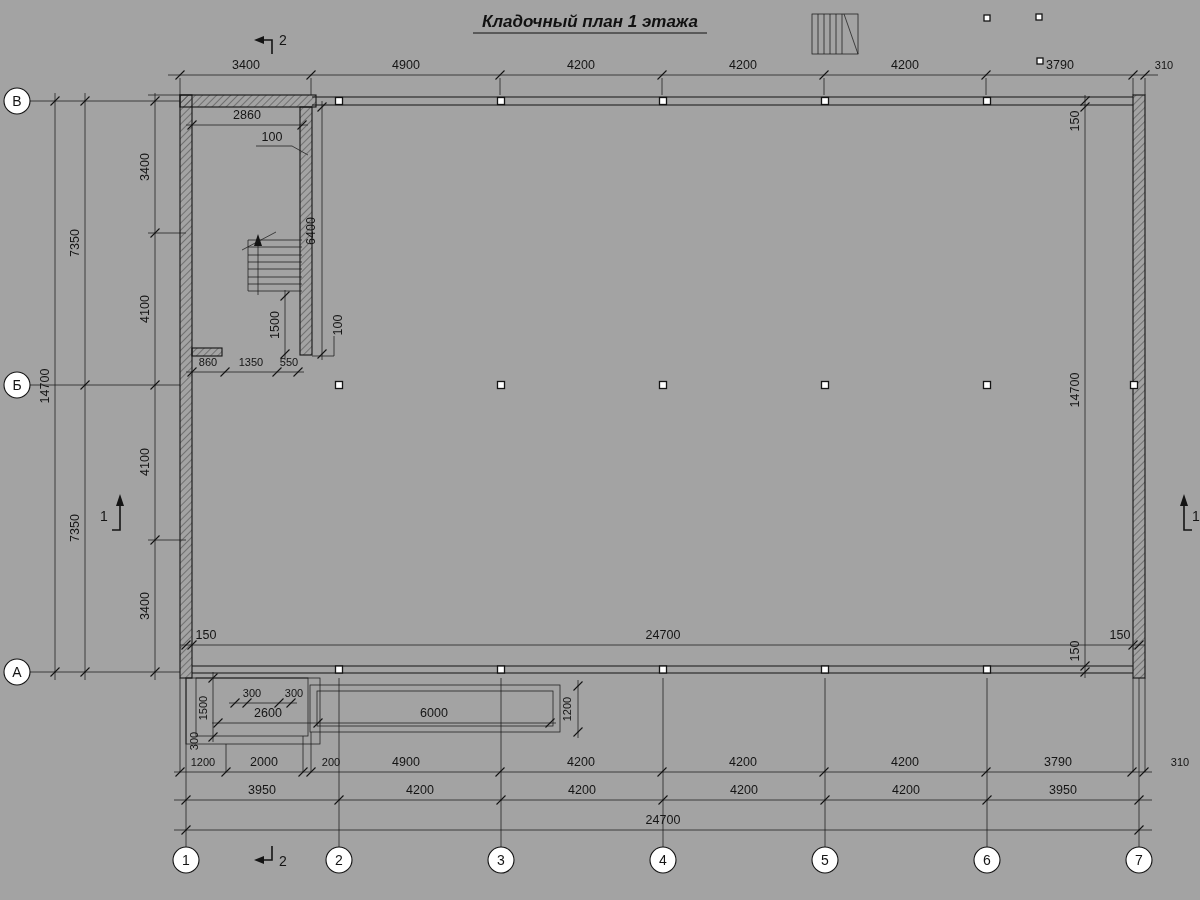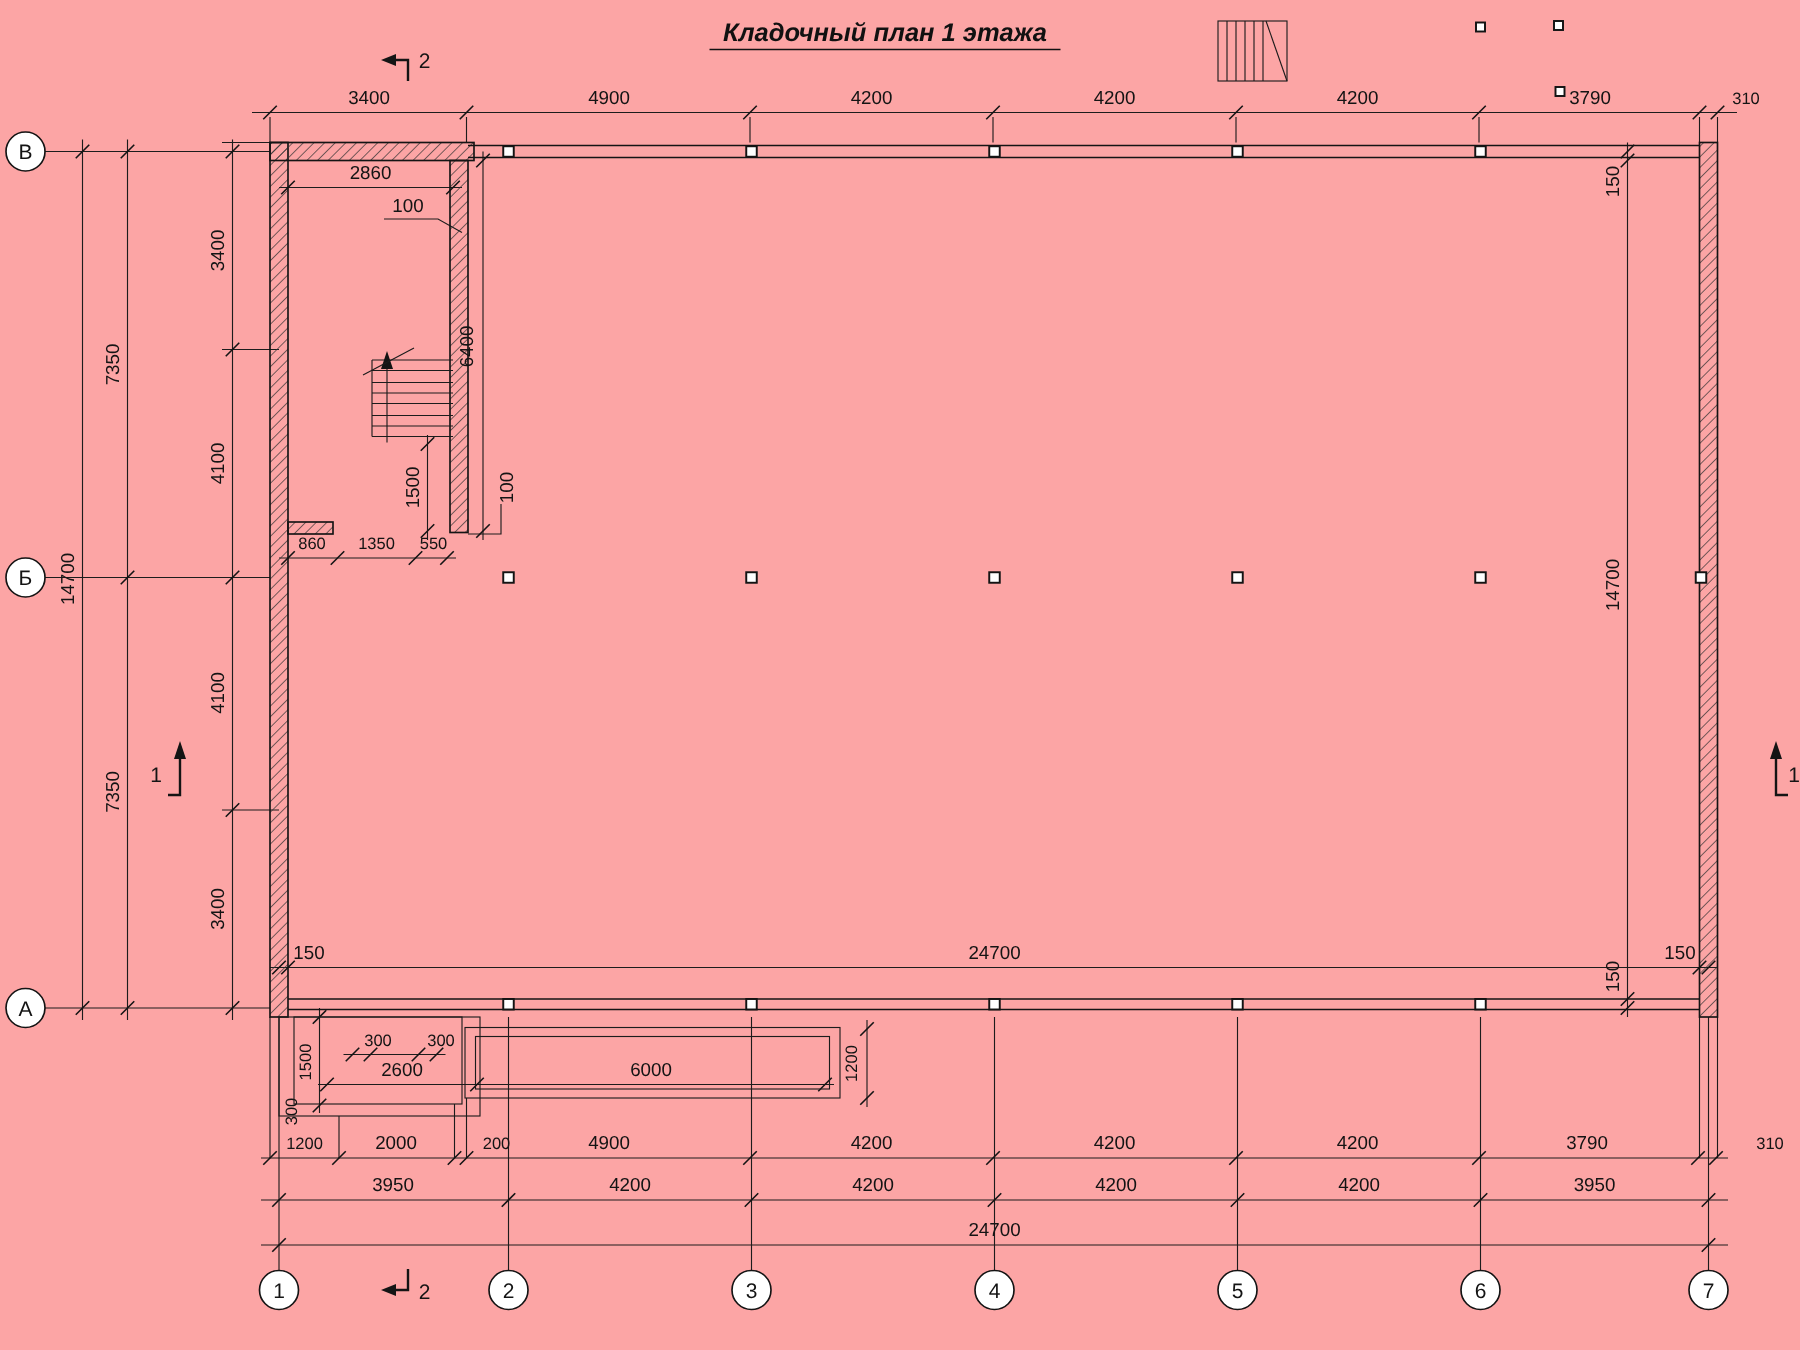--- a/index.html
+++ b/index.html
@@ -1,16 +1,16 @@
 <!DOCTYPE html>
 <html><head>
 <meta charset="utf-8">
 <style>
   html,body{margin:0;padding:0;background:#fff;}
-  .sheet{position:relative;width:1200px;height:900px;background:#fca5a5;overflow:hidden;
+  .sheet{position:relative;width:1200px;height:900px;background:#a3a3a3;overflow:hidden;
          font-family:"Liberation Sans",sans-serif;}
   svg{display:block;}
   .dim  {font:12.5px "Liberation Sans",sans-serif; fill:#141414;}
   .dim-s{font:11px "Liberation Sans",sans-serif; fill:#141414;}
   .axisl{font:14px "Liberation Sans",sans-serif; fill:#141414;}
   .ttl  {font:italic 600 17px "Liberation Sans",sans-serif; fill:#111;}
   .thin {stroke:#1c1c1c;stroke-width:.75;fill:none;}
   .wall {fill:url(#hatch);stroke:#141414;stroke-width:1.1;}
   .wline{stroke:#141414;stroke-width:1.1;fill:none;}
   .col  {fill:#fff;stroke:#141414;stroke-width:1.3;}

